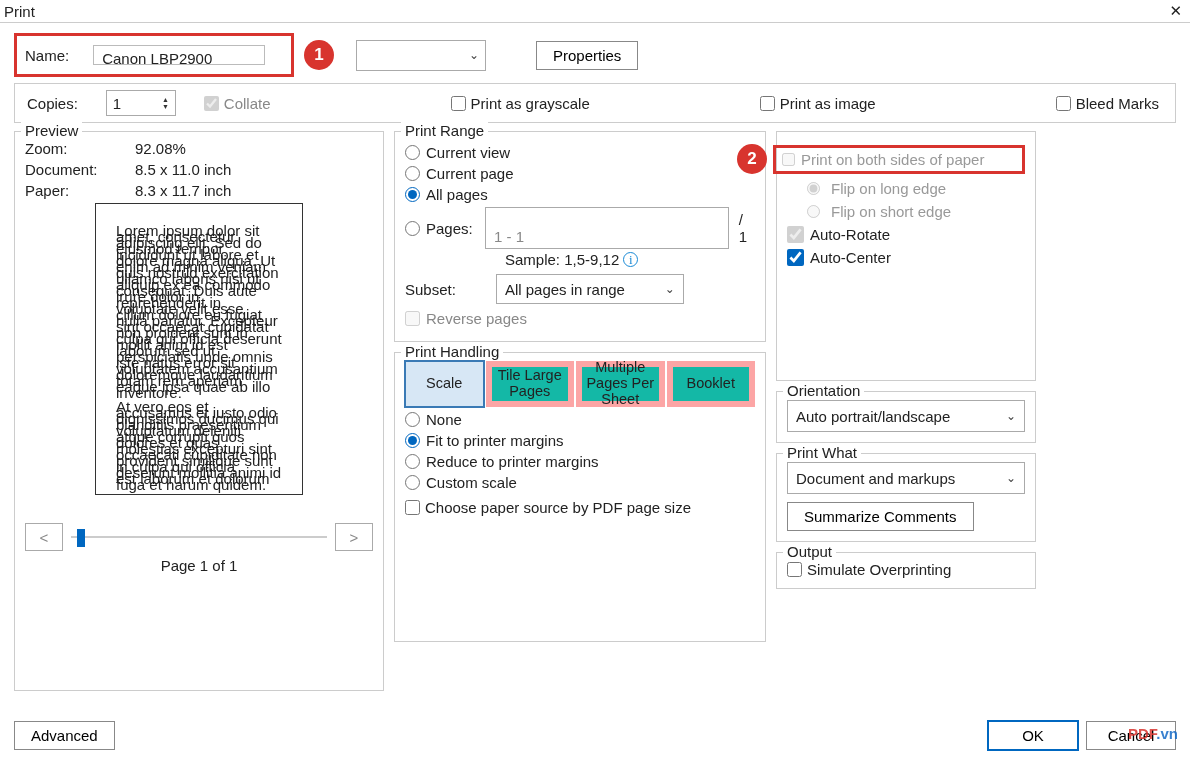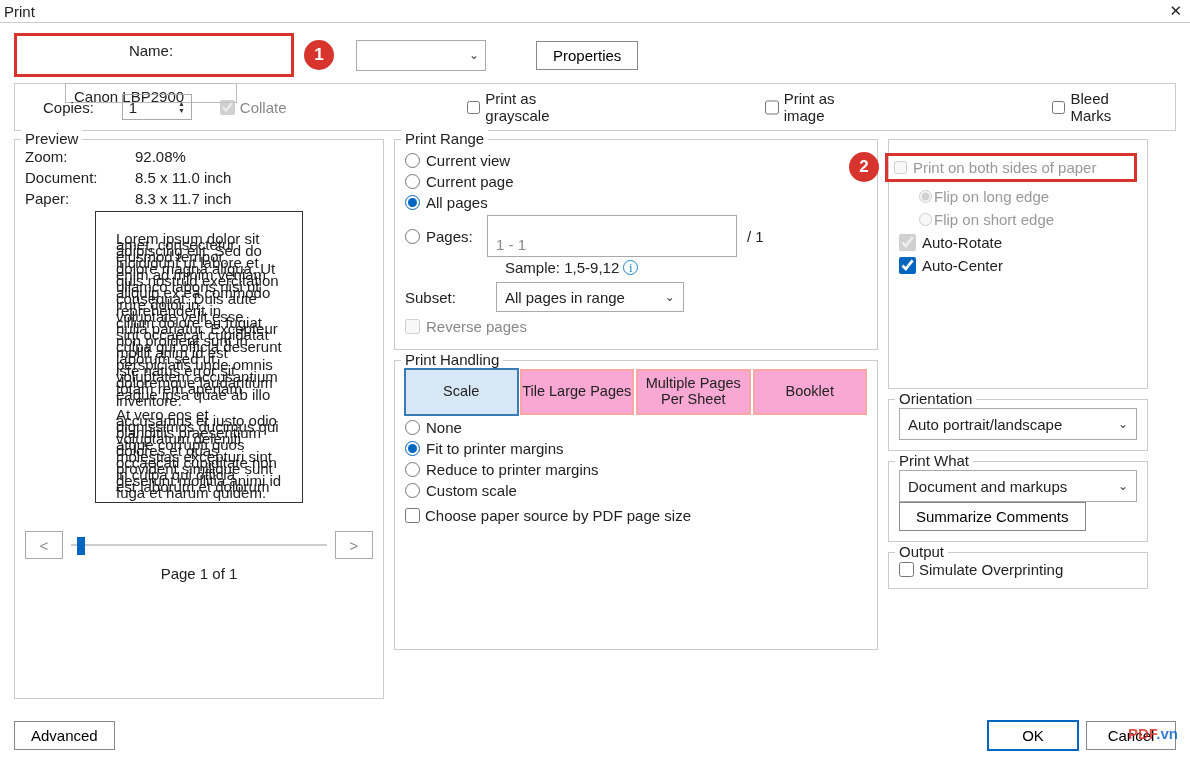--- a/index.html
+++ b/index.html
@@ -1,38 +1,38 @@
 <!DOCTYPE html>
 <html><head>
 <meta charset="utf-8">
 <style>
 * { box-sizing: border-box; margin: 0; padding: 0; font-family: "Segoe UI", Arial, sans-serif; font-size: 15px; }
 body { background: #fff; width: 1190px; height: 760px; position: relative; color: #222; }
 .titlebar { display:flex; justify-content:space-between; align-items:center; padding:2px 8px 2px 4px; border-bottom:1px solid #ccc; font-size:14px; }
 .close { font-family: Arial; font-size:15px; cursor:pointer; }
 .content { padding: 10px 14px; }
 .top-row { display:flex; align-items:center; gap:10px; margin-bottom:6px; }
-.name-block { display:flex; align-items:center; border:3px solid #d8342e; padding:6px 14px 6px 8px; gap:24px; width:280px; height:44px;flex-direction:column; }
+.name-block { display:flex; align-items:center; border:3px solid #d8342e; padding:6px 14px 6px 8px; gap:24px; width:280px; height:44px; }
 .printer-name { border:1px solid #bbb; padding:4px 8px; width:172px; height:20px; }
 .badge { width:30px; height:30px; border-radius:50%; background:#d8342e; color:#fff; font-weight:bold; display:flex; align-items:center; justify-content:center; font-size:17px; }
 .sec-select { margin-left:12px; border:1px solid #aaa; width:130px; height:31px; display:flex; align-items:center; justify-content:flex-end; padding-right:6px; color:#555; }
 .btn { border:1px solid #888; background:#fff; padding:5px 16px; cursor:pointer; }
 .btn.default { border:1px solid #0067c0; outline:1px solid #0067c0; }
-.copies-row { display:flex; align-items:center; gap:30px; border:1px solid #ccc; padding:6px 28px; }
+.copies-row { display:flex; align-items:center; gap:30px; border:1px solid #ccc; padding:6px 12px; }
 .label { color:#222; }
 .copies-input { border:1px solid #aaa; width:70px; height:26px; padding:2px 6px; display:flex; align-items:center; justify-content:space-between; }
 .spin { display:flex; flex-direction:column; font-size:7px; color:#333; line-height:7px; }
 .chk { display:flex; align-items:center; gap:5px; }
 .chk input[type=checkbox] { width:15px; height:15px; accent-color:#0067c0; }
 .chk.disabled { color:#888; }
 .chk.disabled input { accent-color:#888; }
 
 .cols { display:flex; gap:10px; margin-top:8px; }
 .col-left { width:370px; }
-.col-mid { width:484px; }
+.col-mid { width:372px; }
 .col-right { width:260px; }
 
 .fieldset { border:1px solid #ccc; padding:8px 10px 10px 10px; position:relative; margin-bottom:10px; }
 .fieldset .legend { position:absolute; top:-10px; left:6px; background:#fff; padding:0 4px; color:#222; }
 
 .preview-info div { display:flex; margin-bottom:4px; }
 .preview-info .k { width:110px; }
 .page-preview { border:1px solid #333; width:208px; height:292px; margin:4px auto 28px auto; padding:24px 20px; font-size:4.3px; line-height:6px; color:#222; overflow:hidden; }
 .page-preview p { margin-bottom:8px; }
 .nav-row { display:flex; align-items:center; gap:8px; justify-content:space-between; }
@@ -45,26 +45,26 @@
 .radio-group label { display:flex; align-items:center; gap:6px; margin:4px 0; }
 .radio-group input[type=radio] { width:15px; height:15px; accent-color:#0067c0; }
 .pages-line { display:flex; align-items:center; gap:10px; margin:4px 0 2px 0; }
 .pages-input { border:1px solid #aaa; padding:20px 8px; width:250px; height:30px; color:#888; }
 .sample { margin-left:100px; margin-bottom:6px; display:flex; align-items:center; gap:4px; }
 .info-icon { color:#1a8ad6; font-size:13px; border:1px solid #1a8ad6; border-radius:50%; width:15px; height:15px; display:inline-flex; align-items:center; justify-content:center; font-style:normal; font-family:serif; }
 .subset-line { display:flex; align-items:center; gap:40px; margin-bottom:6px; }
 .subset-select { border:1px solid #aaa; padding:4px 8px; width:188px; height:30px; display:flex; justify-content:space-between; align-items:center; }
 
 .tab-row { display:flex; gap:2px; margin-bottom:0; }
-.tab { border:2px solid #fca5a5; background:#f9a8d4; flex:1; height:46px; display:flex; align-items:center; justify-content:center; text-align:center; line-height:1.1; cursor:pointer; font-size:14.5px; }
+.tab { border:6px solid #fca5a5; background:#14b8a6; flex:1; height:46px; display:flex; align-items:center; justify-content:center; text-align:center; line-height:1.1; cursor:pointer; font-size:14.5px; }
 .tab.active { background:#d7e7f5; border:1px solid #3a7ab5; outline:1px solid #3a7ab5; }
 
 .duplex-box { border:3px solid #d8342e; padding:3px 6px; display:flex; align-items:center; gap:6px; }
 .disabled-txt { color:#999; }
-.right-options label { display:flex; gap:2px; margin:6px 0 6px 20px; }
+.right-options label { display:flex; gap:11px; margin:6px 0 6px 20px; }
 .right-chk { display:flex; align-items:center; gap:6px; margin:6px 0; }
 .blue-check { width:17px; height:17px; accent-color:#0067c0; }
 .grey-check { width:17px; height:17px; accent-color:#888; }
 
 .select-full { border:1px solid #aaa; padding:5px 8px; width:100%; display:flex; justify-content:space-between; align-items:center; height:32px; }
 
 .footer { position:absolute; bottom:10px; left:14px; right:14px; display:flex; justify-content:space-between; align-items:center; }
 .footer-right { display:flex; gap:8px; align-items:center; }
 .watermark { position:absolute; right:12px; bottom:14px; font-weight:bold; font-size:27px; color:#d8342e; opacity:0.85; z-index:5; pointer-events:none; }
 .watermark .vn { color:#166bc7; }
@@ -263,21 +263,21 @@
       <div class="fieldset">
         <span class="legend">Orientation</span>
         <div class="select-full">
             <span>Auto portrait/landscape</span>
             <span class="chev">⌄</span>
           </div>
       </div>
 
       <div class="fieldset">
         <span class="legend">Print What</span>
-        <div class="select-full" style="margin-bottom:0">
+        <div class="select-full" style="margin-bottom:8px">
             <span>Document and markups</span>
             <span class="chev">⌄</span>
           </div>
         <button class="btn">Summarize Comments</button>
       </div>
 
       <div class="fieldset">
         <span class="legend">Output</span>
         <label class="chk">
             <input type="checkbox" style="">

